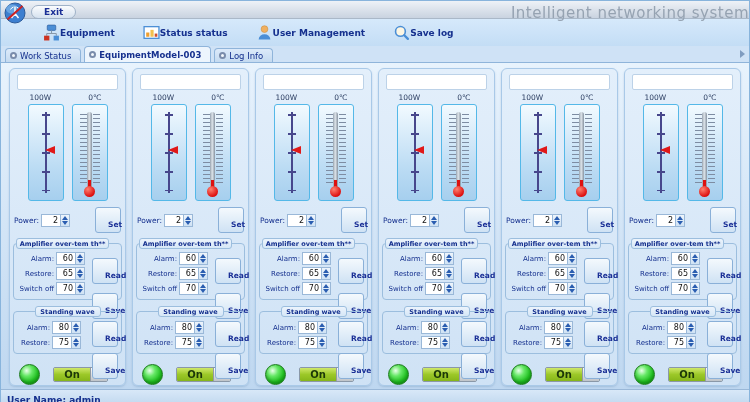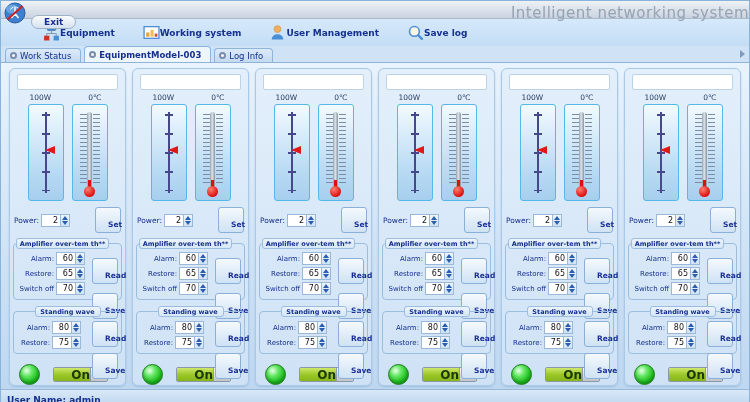--- a/index.html
+++ b/index.html
@@ -3,21 +3,21 @@
 <meta charset="utf-8">
 <style>
   * { margin:0; padding:0; box-sizing:border-box; }
   html,body { width:750px; height:402px; overflow:hidden; }
   body { font-family:"DejaVu Sans", sans-serif; background:#c8dcf0; }
   .window { width:750px; height:402px; border:1px solid #88b4dc; position:relative; background:#d4e6f8; }
 
   
   .titlebar { height:18px; background:linear-gradient(180deg,#eef2f7,#c9d3e0); border-bottom:1px solid #aab8c8; position:relative; }
   .logo { position:absolute; left:3px; top:1px; width:22px; height:22px; z-index:5; }
-  .exit-btn { position:absolute; left:30px; top:14px; height:14px; padding:0 12px; font-size:9px; font-weight:bold;
+  .exit-btn { position:absolute; left:30px; top:4px; height:14px; padding:0 12px; font-size:9px; font-weight:bold;
     color:#1a2f96; background:linear-gradient(180deg,#fafcfe,#d5e1ee); border:1px solid #9fb2c8; border-radius:7px;
     font-family:"DejaVu Sans", sans-serif; cursor:pointer; }
   .app-title { position:absolute; left:0; right:0; top:3px; text-align:right; font-size:15px; color:#96a3b2; letter-spacing:.5px; }
 
   
   .toolbar { height:27px; background:linear-gradient(180deg,#d6e9fb,#c3ddf5); display:flex; align-items:center; padding-left:42px; gap:28px; }
   .tool-item { display:flex; align-items:center; cursor:pointer; }
   .tool-item span.tlabel { font-size:9px; font-weight:bold; color:#15308e; }
   .tico { width:17px; height:17px; display:inline-block; }
 
@@ -86,21 +86,21 @@
   .gbtns .btn { width:24px; }
   .amp .gbtns { top:14px; gap:9px; }
   .sw .gbtns { top:9px; gap:6px; }
 
   .ledrow { margin-top:10px; display:flex; align-items:center; padding-left:6px; gap:13px; }
   .led { width:21px; height:21px; border-radius:50%; border:1px solid #1a7a1a;
     background:radial-gradient(circle at 35% 30%, #eaffea 0%, #66e866 30%, #22c022 62%, #0e8c0e 100%);
     box-shadow:inset 0 -2px 3px rgba(0,60,0,.3); }
   .toggle { width:55px; height:15px; border:1px solid #8a98a8; border-radius:2px; display:flex; overflow:hidden; cursor:pointer; }
   .toggle .on { flex:1; background:linear-gradient(180deg,#cfe86a,#9cc828 50%,#86b61a); color:#1c3808;
-    font-size:12px; font-weight:bold; text-align:right; line-height:14px; }
+    font-size:10px; font-weight:bold; text-align:center; line-height:14px; }
   .toggle .thumb { width:17px; background:linear-gradient(180deg,#fbfbfb,#bfc4c9); border-left:1px solid #939ba4; }
 
   
   .statusbar { height:14px; background:linear-gradient(180deg,#d8e8f8,#c4daf0); border-top:1px solid #9ab8d8;
     position:relative; overflow:hidden; }
   .statusbar span { position:absolute; left:6px; top:5px; font-size:9px; font-weight:bold; color:#15308e; }
 </style>
 </head>
 <body>
 
@@ -134,21 +134,21 @@
     </div>
     <div class="tool-item">
       <span class="tico">
         <svg viewBox="0 0 16 16" width="17" height="17">
           <rect x="1" y="2.5" width="14" height="11" fill="#ffffff" stroke="#4a8ed6" stroke-width="1.2"></rect>
           <rect x="3" y="8" width="3" height="4" fill="#f0a030"></rect>
           <rect x="7" y="5.5" width="3" height="6.5" fill="#f3c14e"></rect>
           <rect x="11" y="9" width="2.5" height="3" fill="#d05030"></rect>
         </svg>
       </span>
-      <span class="tlabel">Working system</span>
+      <span class="tlabel">Status status</span>
     </div>
     <div class="tool-item">
       <span class="tico">
         <svg viewBox="0 0 16 16" width="17" height="17">
           <circle cx="8" cy="4.8" r="3.2" fill="#f0b060" stroke="#c88838" stroke-width="0.5"></circle>
           <path d="M2.5 14.5 a5.5 4.8 0 0 1 11 0 Z" fill="#4a8ed6"></path>
         </svg>
       </span>
       <span class="tlabel">User Management</span>
     </div>

